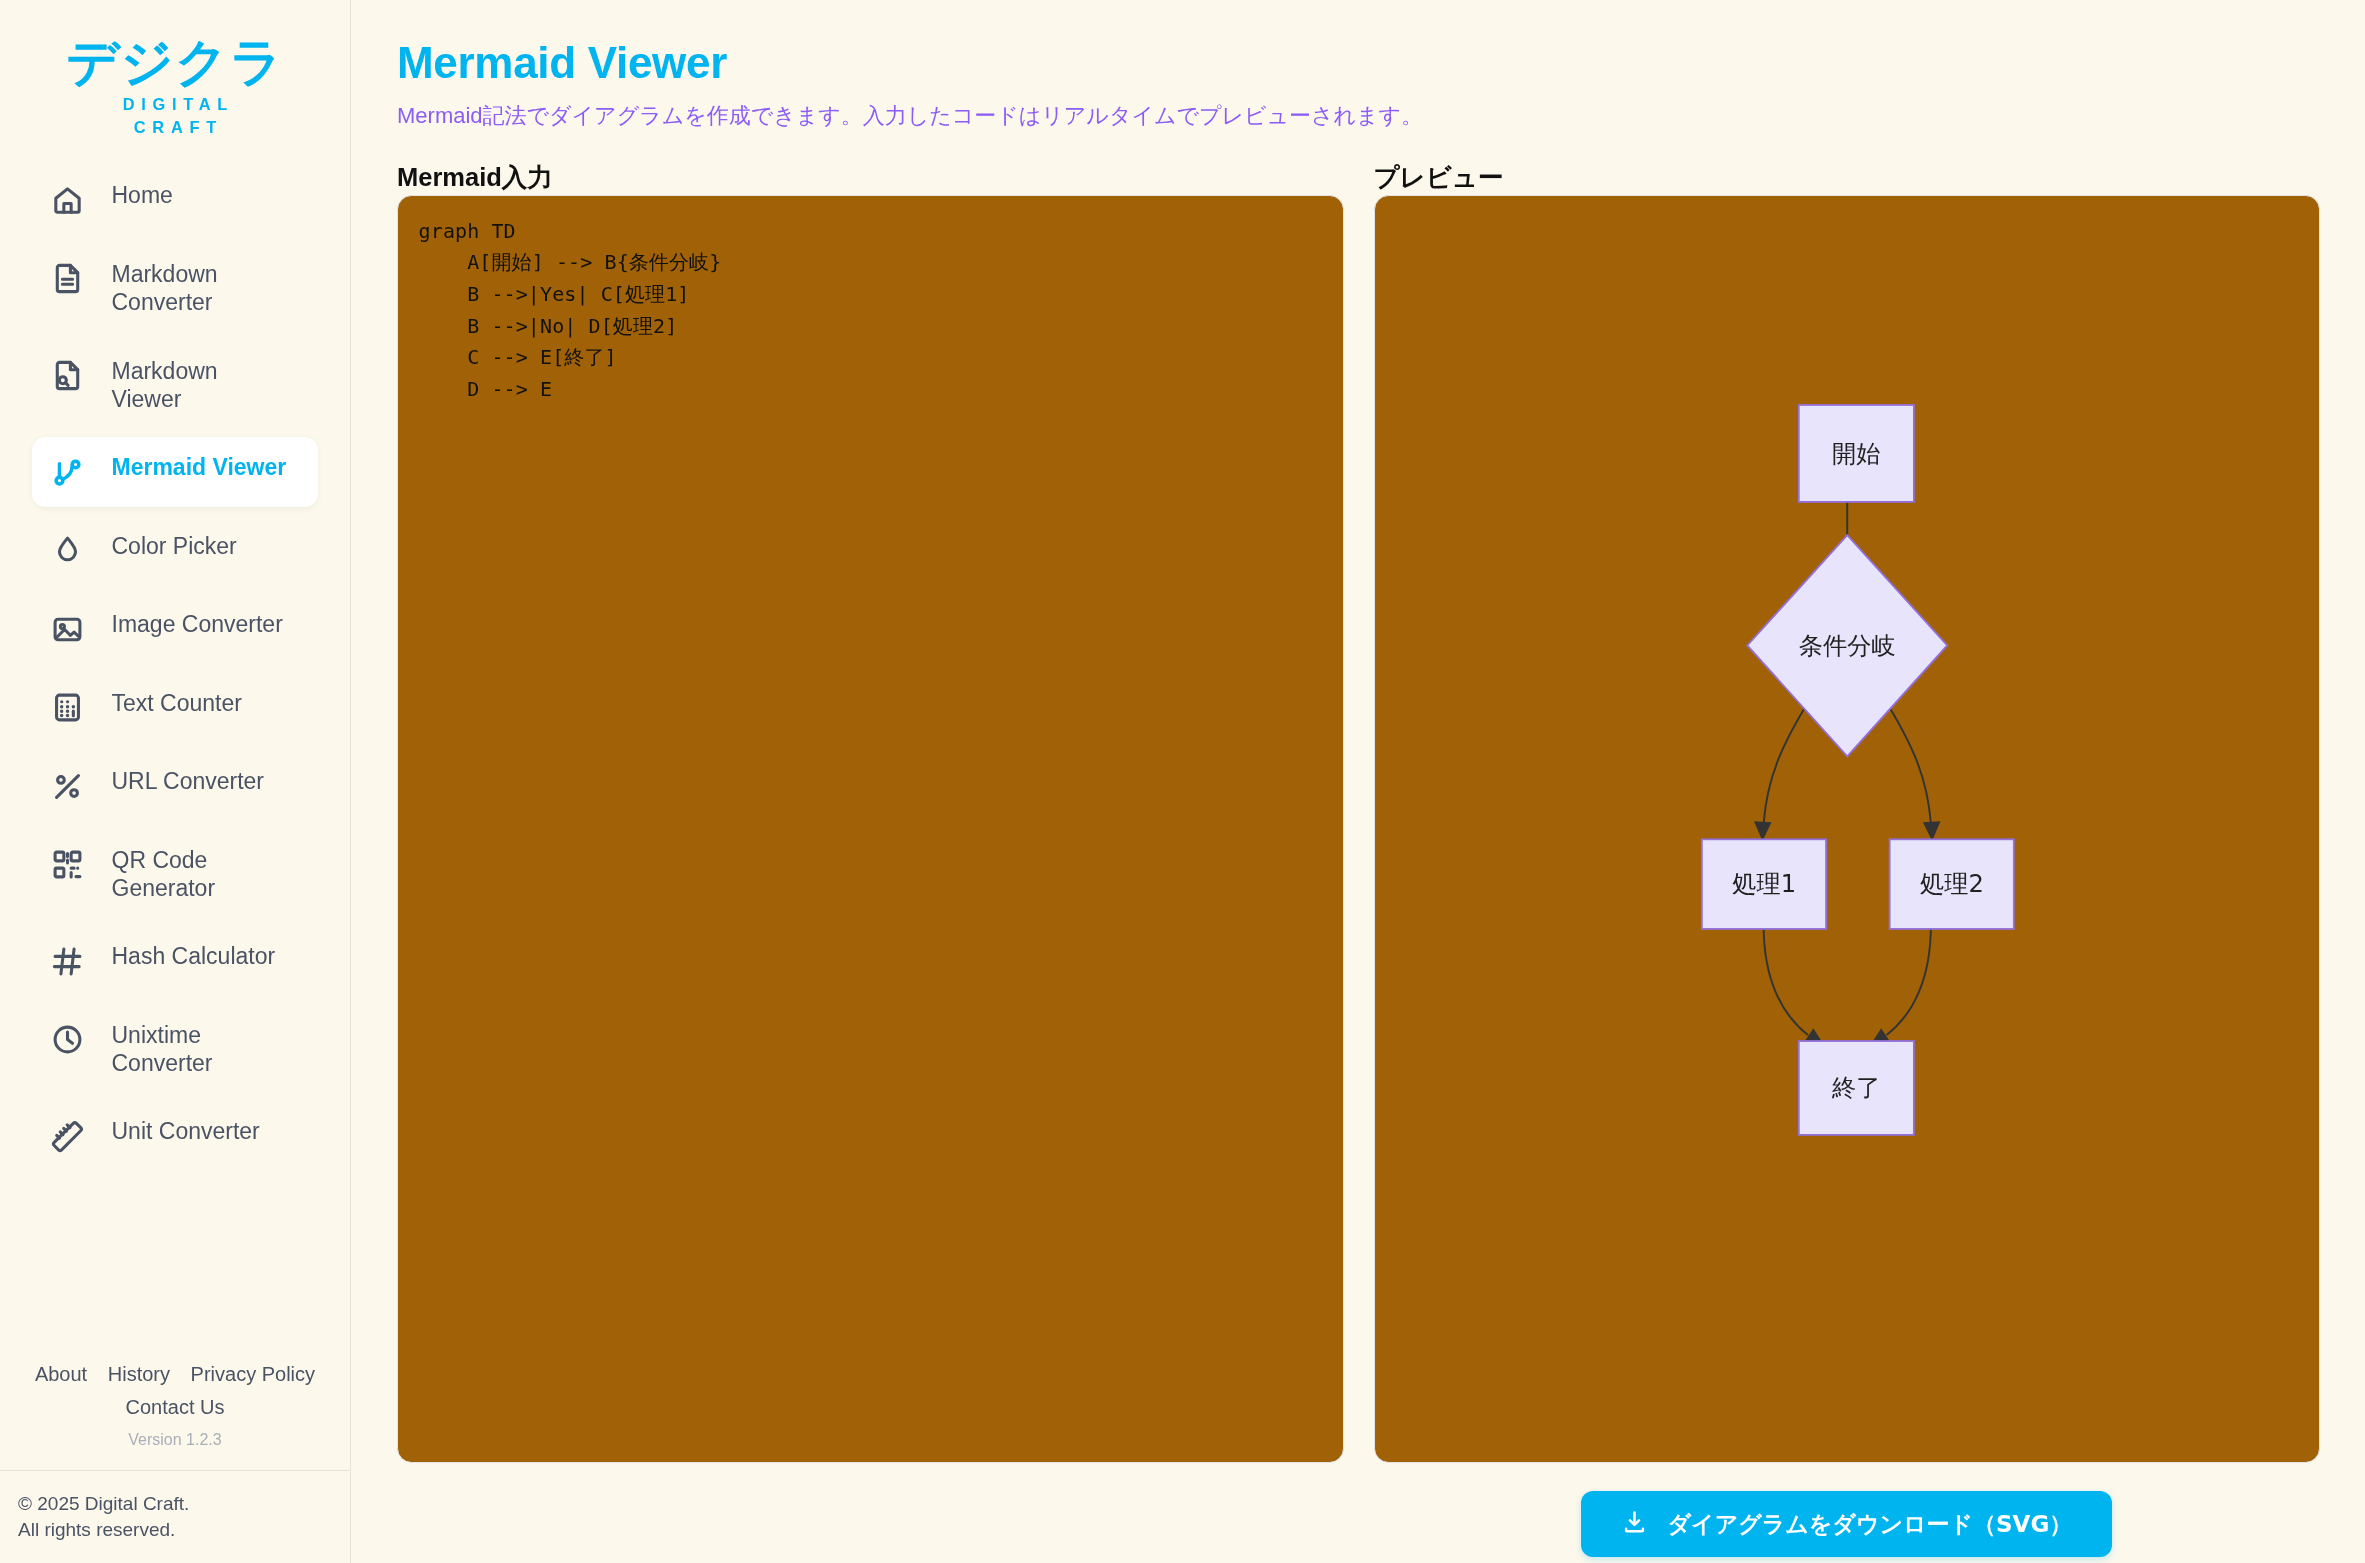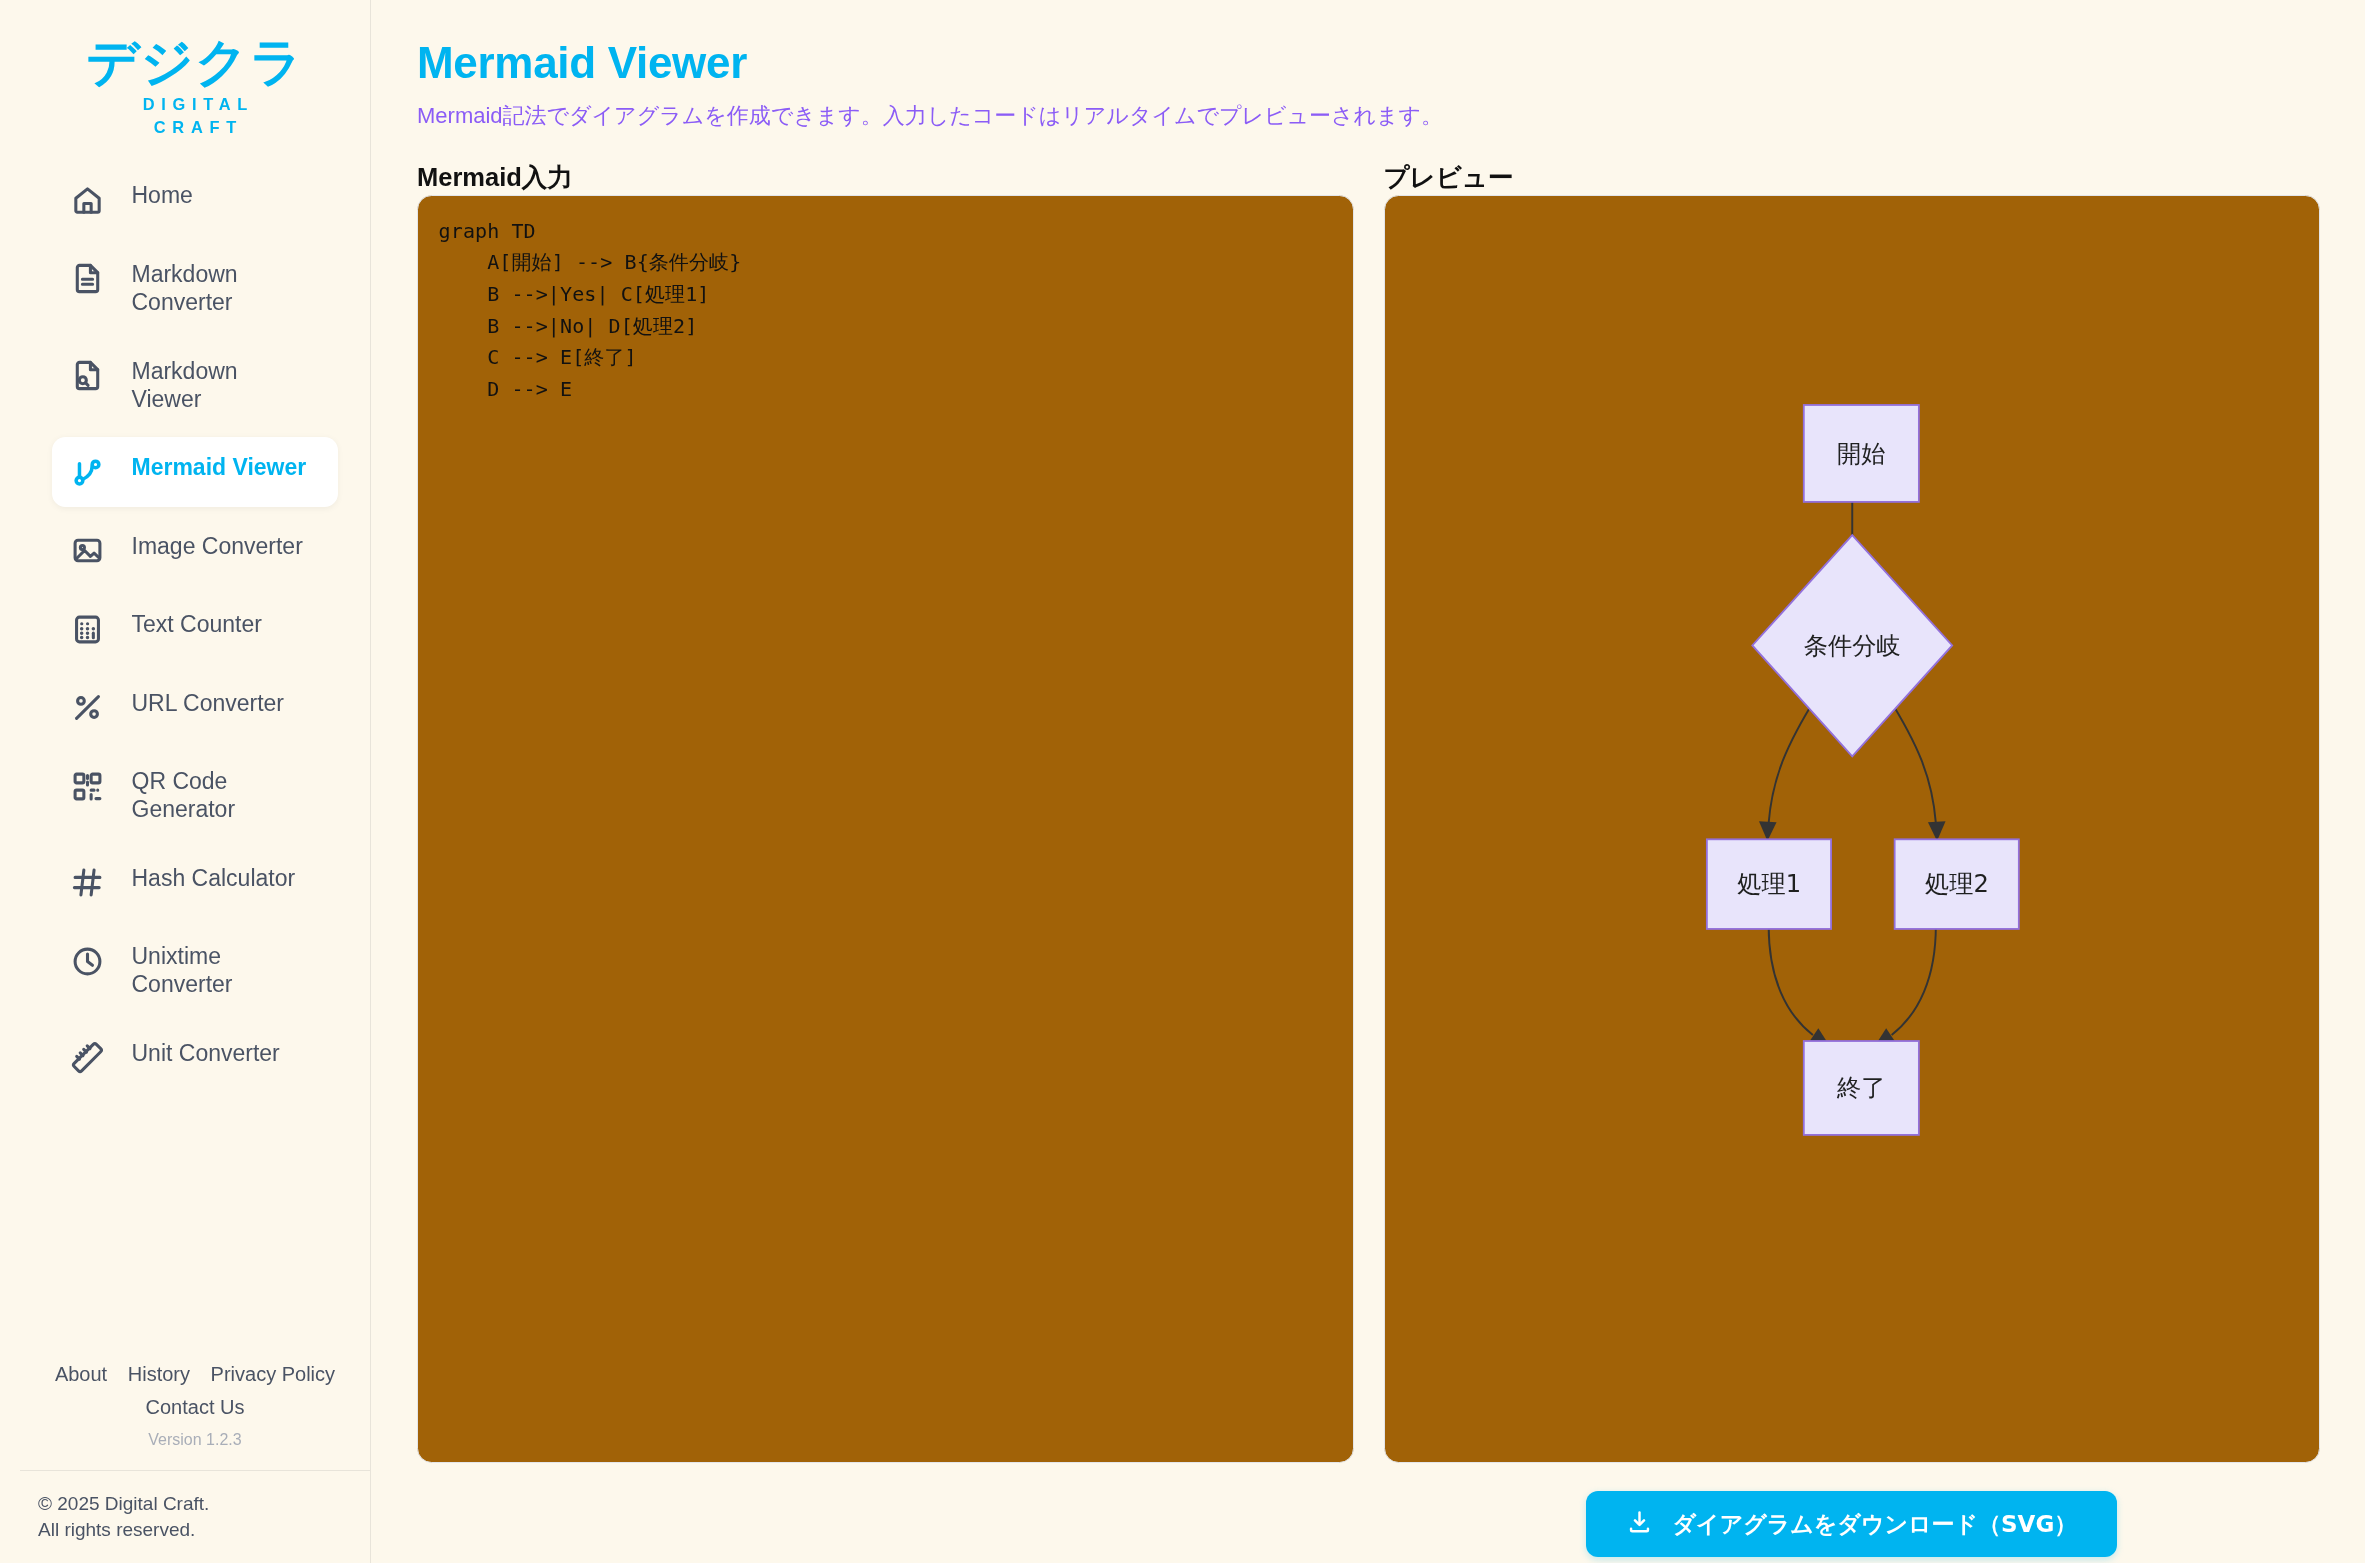--- a/index.html
+++ b/index.html
@@ -2,21 +2,21 @@
 <html style="font-size:9.7px"><head>
 <meta charset="utf-8">
 <style>
   * { box-sizing: border-box; margin: 0; padding: 0; }
   html, body {
     width: 2366px; height: 1563px;
     background: #FDF8EC;
     font-family: "Liberation Sans", sans-serif;
     overflow: hidden;
   }
-  .app { display: flex; width: 2366px; height: 1563px; padding-left: 20px; }
+  .app { display: flex; width: 2366px; height: 1563px; }
 
   
   .sidebar {
     width: 351px; height: 1563px;
     background: #FDF8EC;
     border-right: 1.8px solid #E8E4DA;
     display: flex; flex-direction: column;
     flex: 0 0 351px;
     position: relative;
   }
@@ -182,20 +182,28 @@
           <svg viewBox="0 0 24 24">
               <circle cx="6.5" cy="17.5" r="2.3"></circle>
               <circle cx="17.5" cy="6.5" r="2.3"></circle>
               <path d="M6.5 15.2V6"></path>
               <path d="M15.2 7.6c0 4.6-3.2 7.6-6.6 9.2"></path>
             </svg>
         </span>
         <span class="nav-label">Mermaid Viewer</span>
       </div>
 
+      <div class="nav-item">
+        <span class="nav-icon">
+          <svg viewBox="0 0 24 24">
+              <path d="M12 3.5c3.2 4 5.5 6.5 5.5 9.4A5.5 5.5 0 0 1 12 18.4a5.5 5.5 0 0 1-5.5-5.5c0-2.9 2.3-5.4 5.5-9.4z"></path>
+            </svg>
+        </span>
+        <span class="nav-label">Color Picker</span>
+      </div>
 
       <div class="nav-item">
         <span class="nav-icon">
           <svg viewBox="0 0 24 24">
               <rect x="3.5" y="5" width="17" height="14" rx="2"></rect>
               <circle cx="8.5" cy="10" r="1.4"></circle>
               <path d="M4.5 17.5 10 12l4 4 2.5-2.2 3.5 3.2"></path>
             </svg>
         </span>
         <span class="nav-label">Image Converter</span>

